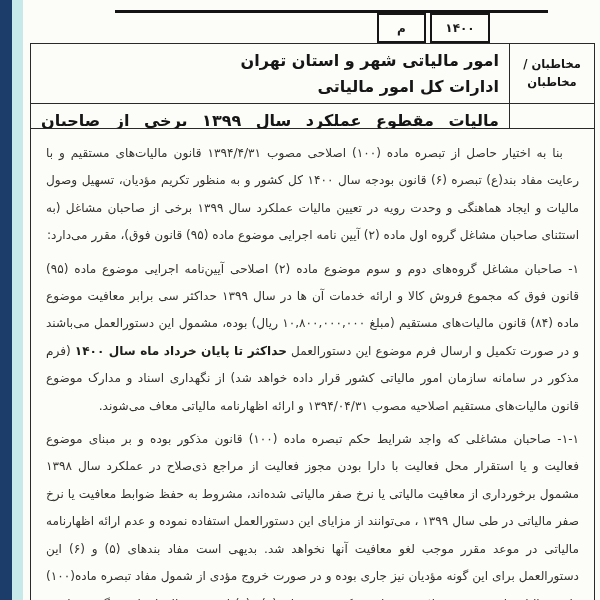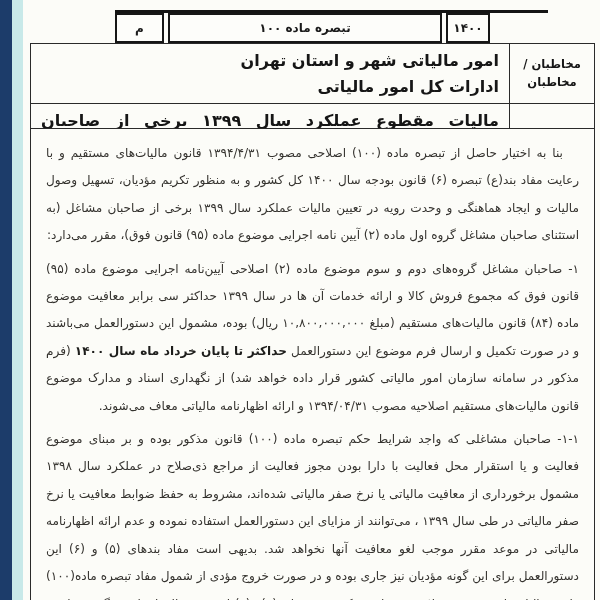--- a/index.html
+++ b/index.html
@@ -12,21 +12,21 @@
 
   .doc { position:absolute; left:23px; top:0; right:0; bottom:0; background:#fcfcf8; }
 
   
   .topbar { position:absolute; top:10px; right:52px; width:433px; direction:rtl;
             display:flex; gap:4px; border-top:3px solid #141414; }
   .box { border:2.5px solid #161616; background:#fdfdfa; height:30px;
          display:flex; align-items:center; justify-content:center;
          font-weight:bold; font-size:12px; color:#1b1b1b; }
   .box-emblem { width:54px; color:var(--emblem_blue,#2b2bae); font-size:15px; font-style:italic;margin-top:32px; }
-  .box-year { width:44px; letter-spacing:1px; }
+  .box-year { width:60px; letter-spacing:1px; }
   .box-title { flex:1; }
   .box-m { width:49px; }
 
   
   .hdr-table { position:absolute; top:43px; left:7px; right:5px; direction:rtl;
                border:1.6px solid #2a2a2a; background:#fcfcf8; }
   .hdr-row { display:flex; align-items:stretch; }
   .hdr-row + .hdr-row { border-top:1.6px solid #2a2a2a; }
   .hdr-label { width:85px; border-left:1.6px solid #2a2a2a; display:flex; flex-direction:column;
                align-items:center; justify-content:center; text-align:center;
@@ -58,23 +58,20 @@
 
   <div class="doc">
 
     <div class="topbar">
       <div class="box box-emblem">
         <span>الله</span>
       </div>
       <div class="box box-year">
         <span>۱۴۰۰</span>
       </div>
-      <div class="box box-title">
-        <span>تبصره ماده ۱۰۰</span>
-      </div>
       <div class="box box-m">
         <span>م</span>
       </div>
     </div>
 
     <div class="hdr-table">
       <div class="hdr-row row-recipients">
         <div class="hdr-label">
           <span>مخاطبان /</span>
           <span>مخاطبان</span>

